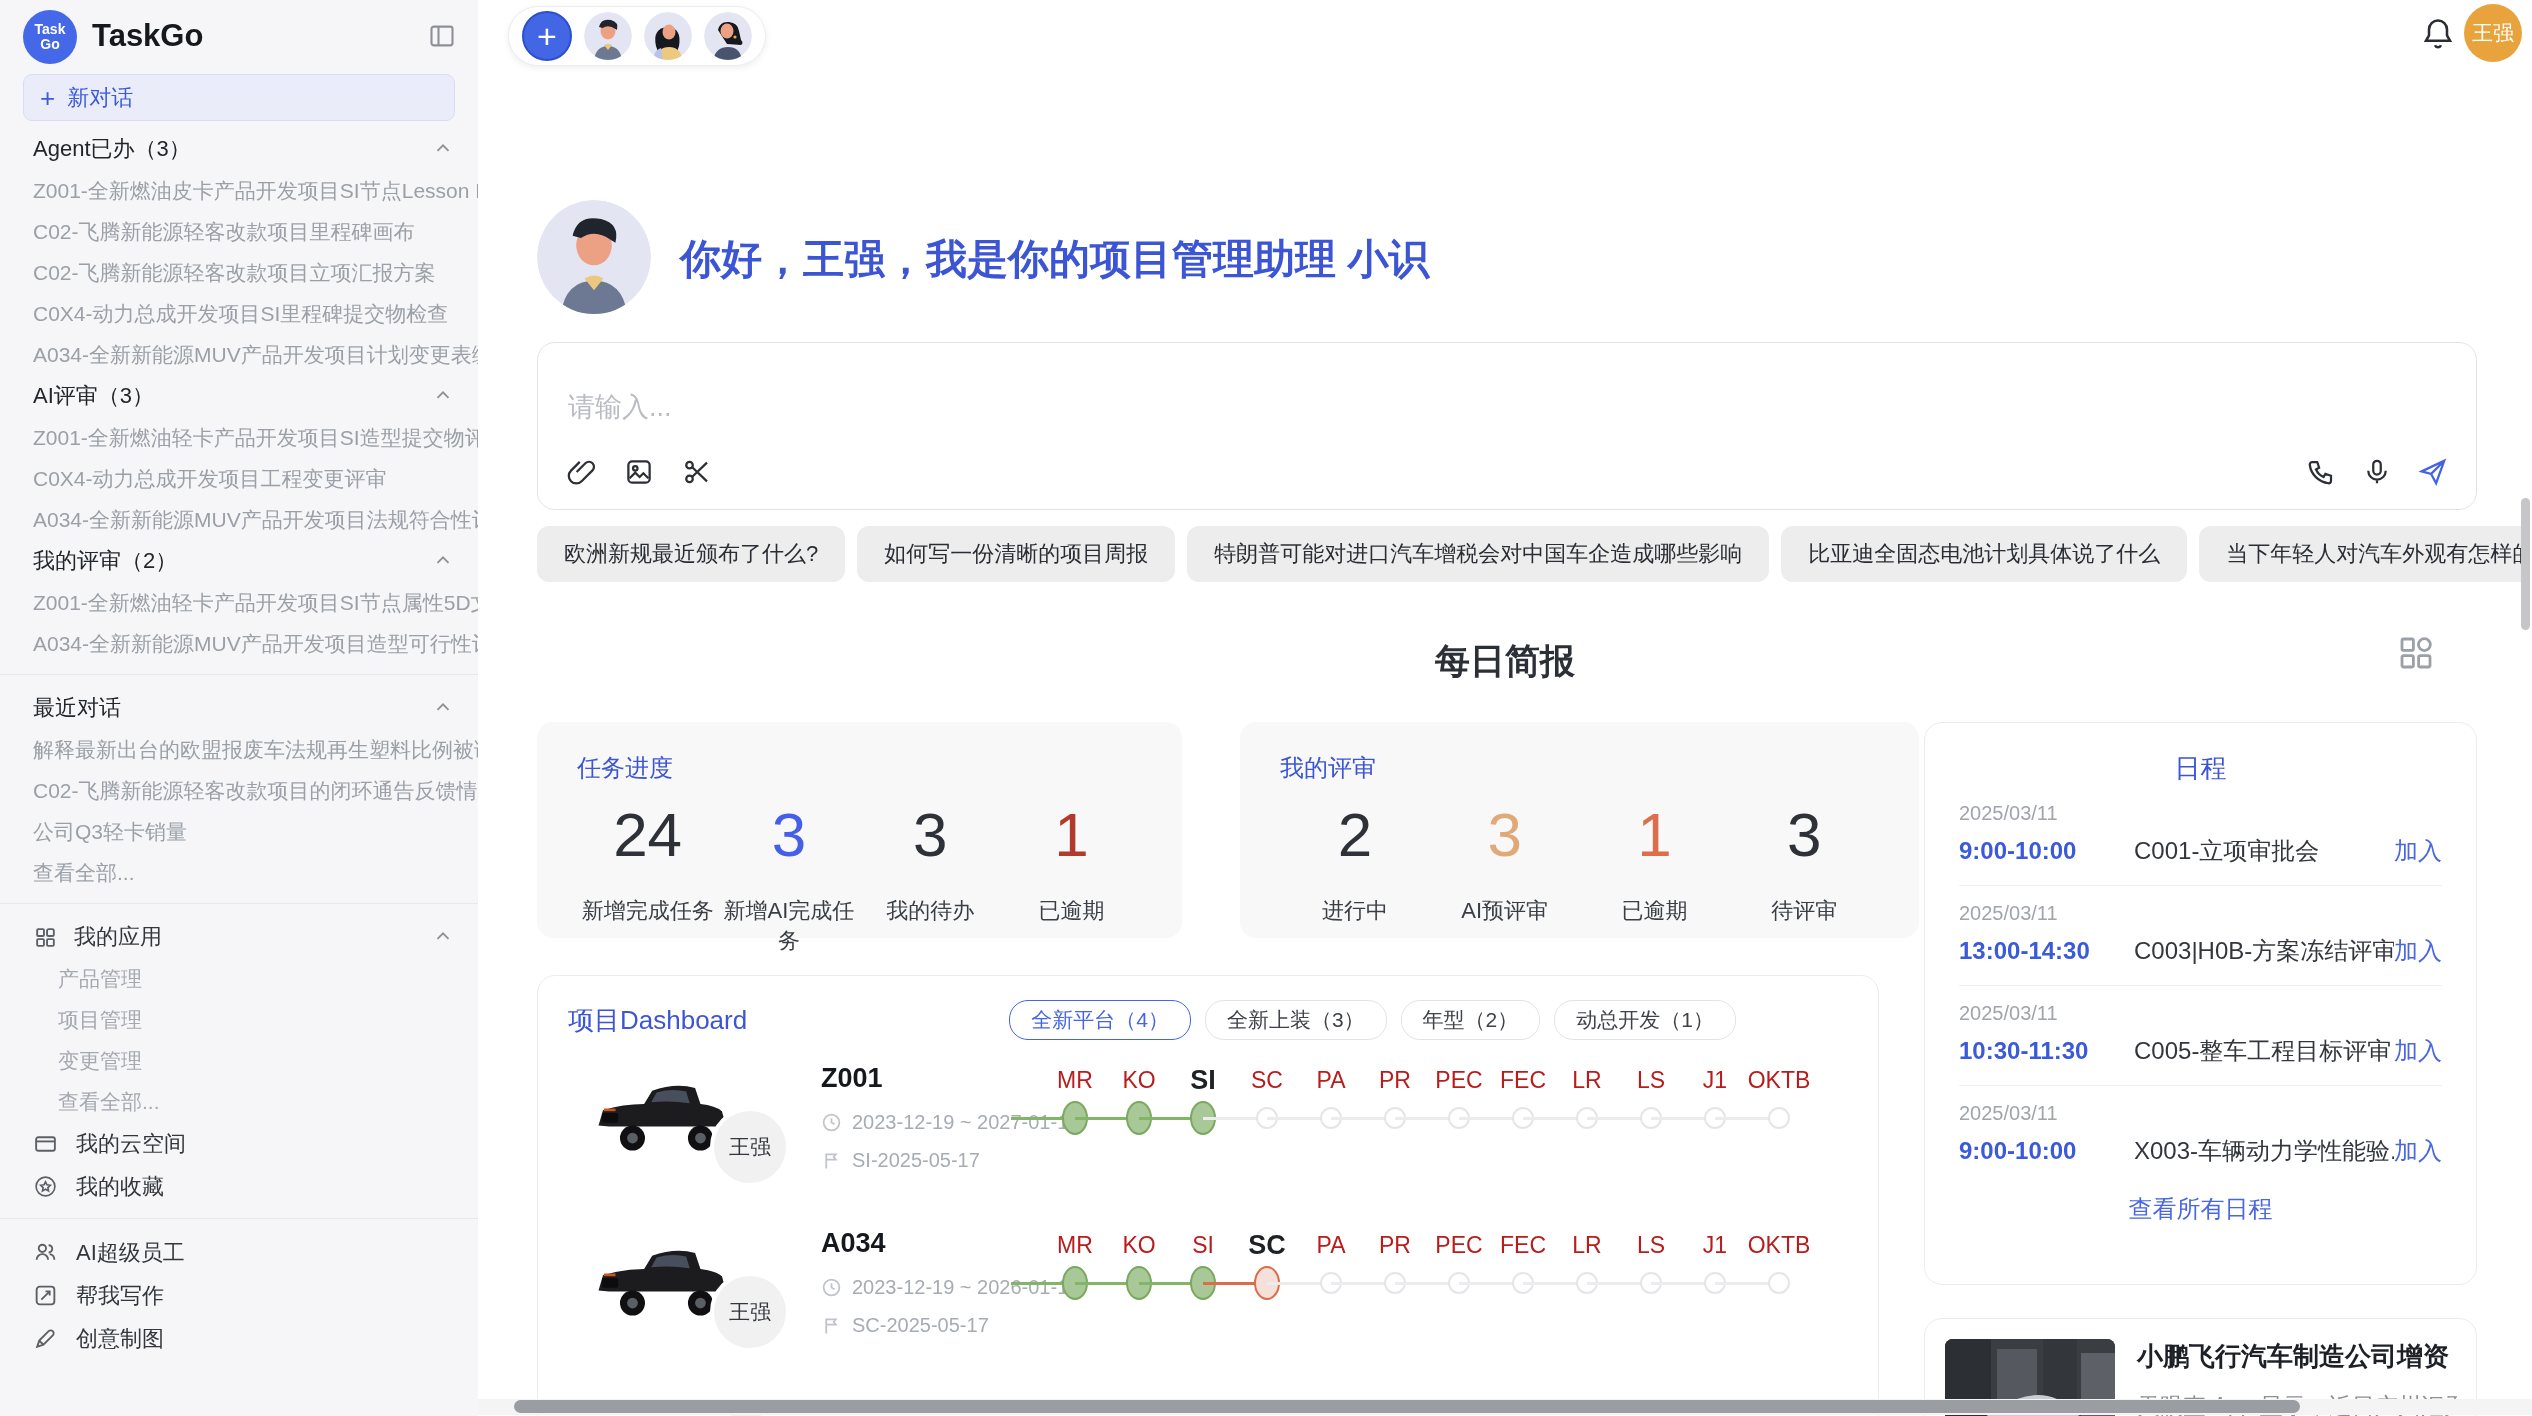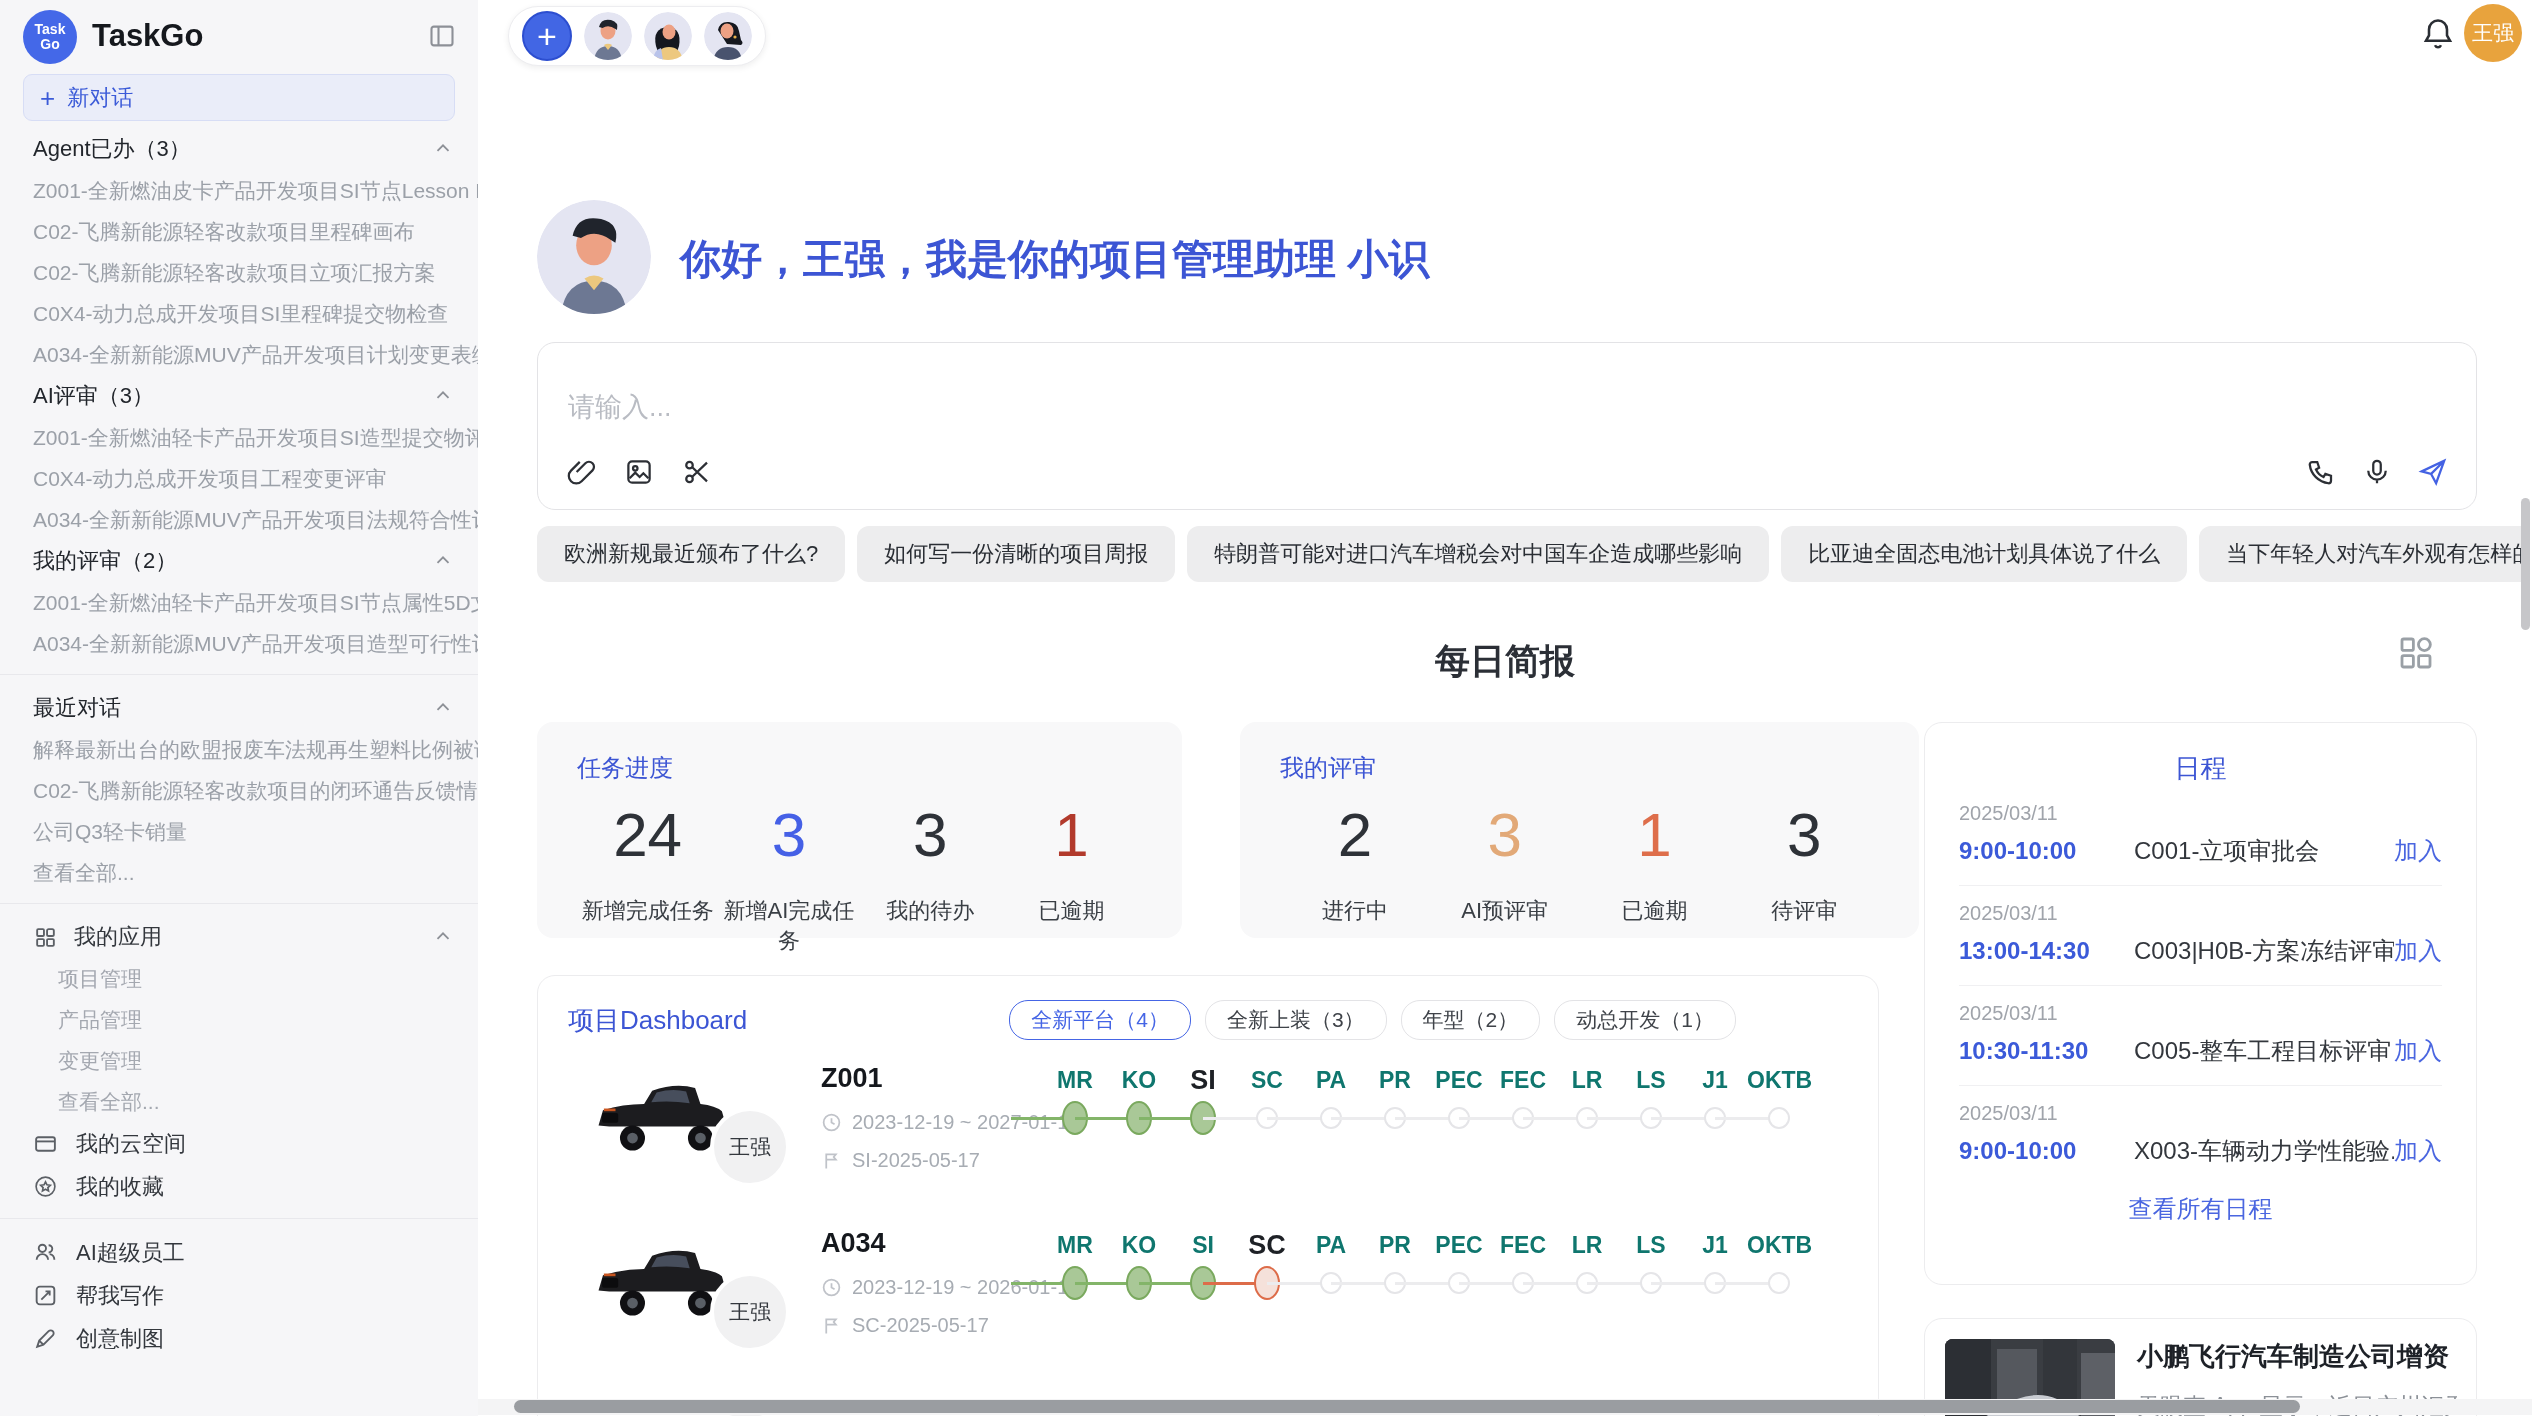--- a/index.html
+++ b/index.html
@@ -72,21 +72,21 @@
   .tab.active{border-color:#4565e5;color:#4565e5;}
   .proj-row{position:absolute;left:0;width:1342px;height:160px;}
   .proj-truck{position:absolute;left:48px;top:4px;width:152px;height:96px;}
   .proj-owner{position:absolute;left:172px;top:46px;width:72px;height:72px;border-radius:50%;background:#f1f1f2;
     border:4px solid #fff;display:flex;align-items:center;justify-content:center;font-size:21px;color:#33373d;}
   .proj-code{position:absolute;left:283px;top:2px;font-size:27px;font-weight:700;color:#15181d;}
   .proj-meta{position:absolute;left:283px;display:flex;align-items:center;gap:10px;font-size:20px;color:#a7acb3;}
   .meta-ic{width:21px;height:21px;color:#c0c3c9;flex:0 0 auto;}
   .timeline{position:absolute;left:505px;top:0;width:768px;display:flex;}
   .ms-col{width:64px;flex:0 0 auto;}
-  .ms-label{height:38px;font-size:23px;color:#0f766e;text-align:center;line-height:38px;font-weight:bold;}
+  .ms-label{height:38px;font-size:23px;color:#b91c1c;text-align:center;line-height:38px;}
   .ms-label.active{color:#1e2126;font-weight:700;font-size:27px;}
   .ms-wrap{position:relative;height:42px;}
   .conn{position:absolute;top:18px;left:calc(50% - 64px);width:64px;height:3px;}
   .conn.green{background:#83b569;}
   .conn.red{background:#dd6c49;}
   .conn.gray{background:#ececee;}
   .dot{position:absolute;left:50%;top:19px;transform:translate(-50%,-50%);box-sizing:border-box;border-radius:50%;}
   .dot.pending{width:22px;height:22px;background:#fff;border:2px solid #e5e5e8;}
   .dot.done{width:26px;height:34px;background:#a9c897;border:2px solid #7aa95e;}
   .dot.overdue{width:26px;height:34px;background:#f5e1da;border:2px solid #dd6c49;}
@@ -245,23 +245,23 @@
         <span style="color:#33373d;">我的应用</span>
         <span class="sp"></span>
         <span class="chev">
           <svg viewBox="0 0 24 24" fill="none" stroke="currentColor" stroke-width="2" width="22" height="22">
               <path d="M6 14 l6-6 6 6"></path>
             </svg>
         </span>
       </div>
       <div>
 
+          <div class="nav-sub">产品管理</div>
+
           <div class="nav-sub">项目管理</div>
-
-          <div class="nav-sub">产品管理</div>
 
           <div class="nav-sub">变更管理</div>
 
           <div class="nav-sub">查看全部...</div>
         </div>
 
       <div class="nav-row">
         <span class="ic">
           <svg viewBox="0 0 24 24" fill="none" stroke="currentColor" stroke-width="1.8" width="25" height="25">
               <rect x="3" y="6" width="18" height="13" rx="2"></rect>

